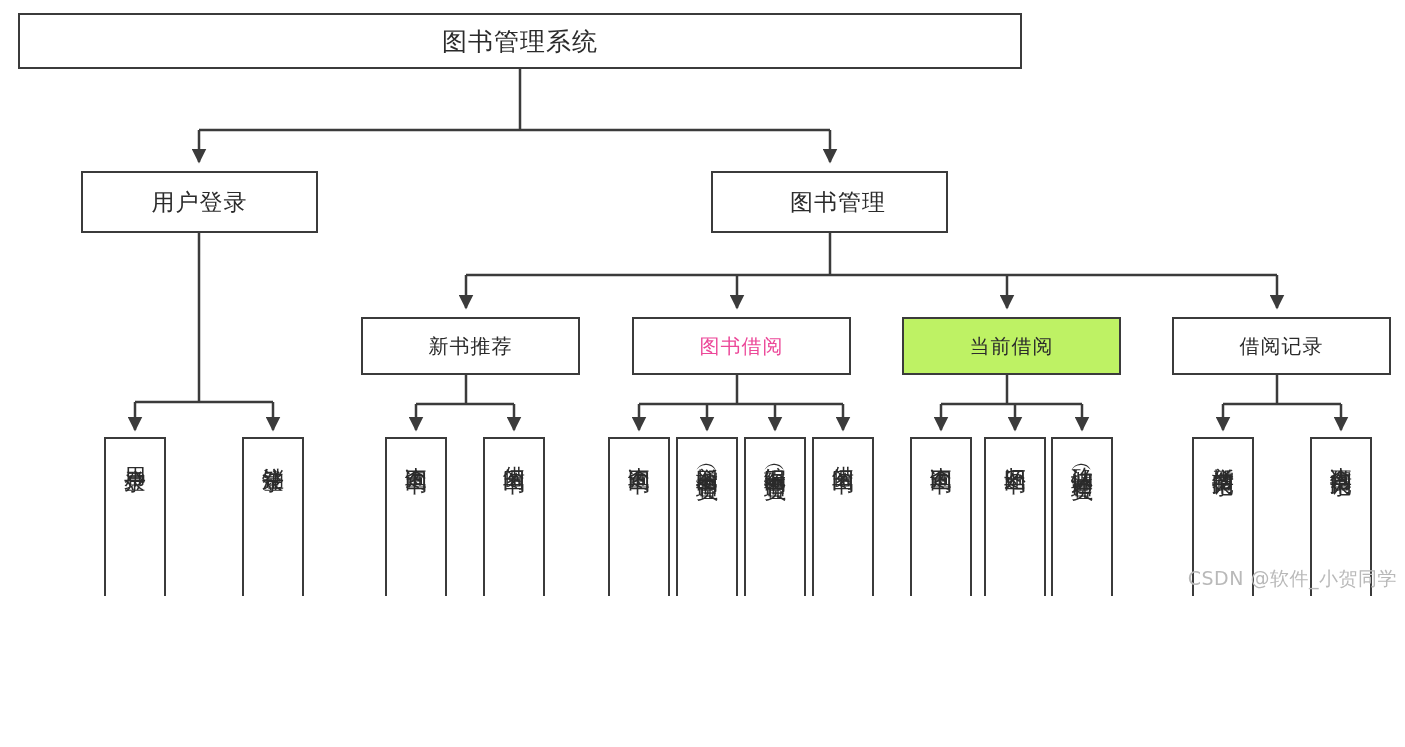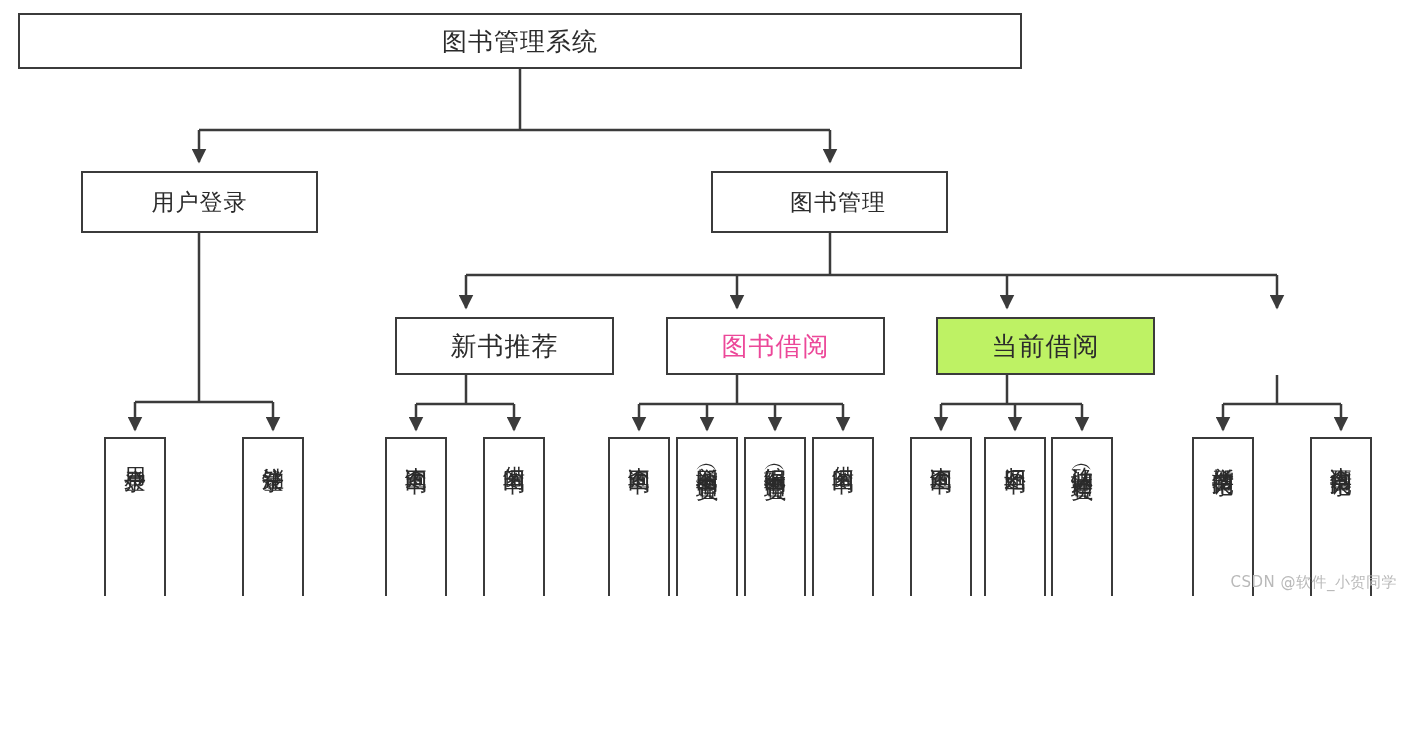--- a/index.html
+++ b/index.html
@@ -41,23 +41,22 @@
   }
   .node.root {
     font-size: 25px;
     letter-spacing: 1px;
   }
   .node.lvl2 {
     font-size: 23px;
     letter-spacing: 1px;
   }
   .node.lvl3 {
-    font-size: 26px;
+    font-size: 20px;
     letter-spacing: 1px;
-    margin-left: 34px;
   }
   .node.leaf {
     font-size: 22px;
     align-items: flex-start;
     justify-content: center;
     padding-top: 10px;
   }
   .vlabel {
     writing-mode: vertical-rl;
     text-orientation: upright;
@@ -65,21 +64,21 @@
     letter-spacing: 2px;
     white-space: nowrap;
   }
   .leaf-tall-start {
     padding-top: 6px;
   }
   .watermark {
     position: absolute;
     right: 8px;
     bottom: 4px;
-    font-size: 15px;
+    font-size: 19px;
     color: #b9b9b9;
     letter-spacing: 0.5px;
     white-space: nowrap;
     z-index: 3;
   }
 </style>
 </head>
 <body>
 
 <div id="canvas">
@@ -147,20 +146,23 @@
 
   <div class="node lvl3" style="left: 361px; top: 317px; width: 219px; height: 58px; border-color: rgb(59, 59, 59); background: rgb(255, 255, 255); color: rgb(43, 43, 43);">
     <span>新书推荐</span>
   </div>
   <div class="node lvl3" style="left: 632px; top: 317px; width: 219px; height: 58px; border-color: rgb(59, 59, 59); background: rgb(255, 255, 255); color: #ec4899;">
     <span>图书借阅</span>
   </div>
   <div class="node lvl3" style="left: 902px; top: 317px; width: 219px; height: 58px; border-color: rgb(59, 59, 59); background: #bef264; color: rgb(43, 43, 43);">
     <span>当前借阅</span>
   </div>
+  <div class="node lvl3" style="left: 1172px; top: 317px; width: 219px; height: 58px; border-color: rgb(59, 59, 59); background: rgb(255, 255, 255); color: rgb(43, 43, 43);">
+    <span>借阅记录</span>
+  </div>
 
   <div class="node leaf" style="left: 104px; top: 437px; width: 62px; height: 297px; border-color: rgb(59, 59, 59); background: rgb(255, 255, 255); color: rgb(43, 43, 43);">
     <span class="vlabel">用户登录</span>
   </div>
   <div class="node leaf" style="left: 242px; top: 437px; width: 62px; height: 297px; border-color: rgb(59, 59, 59); background: rgb(255, 255, 255); color: rgb(43, 43, 43);">
     <span class="vlabel">注销登录</span>
   </div>
   <div class="node leaf" style="left: 385px; top: 437px; width: 62px; height: 297px; border-color: rgb(59, 59, 59); background: rgb(255, 255, 255); color: rgb(43, 43, 43);">
     <span class="vlabel">查询图书</span>
   </div>

